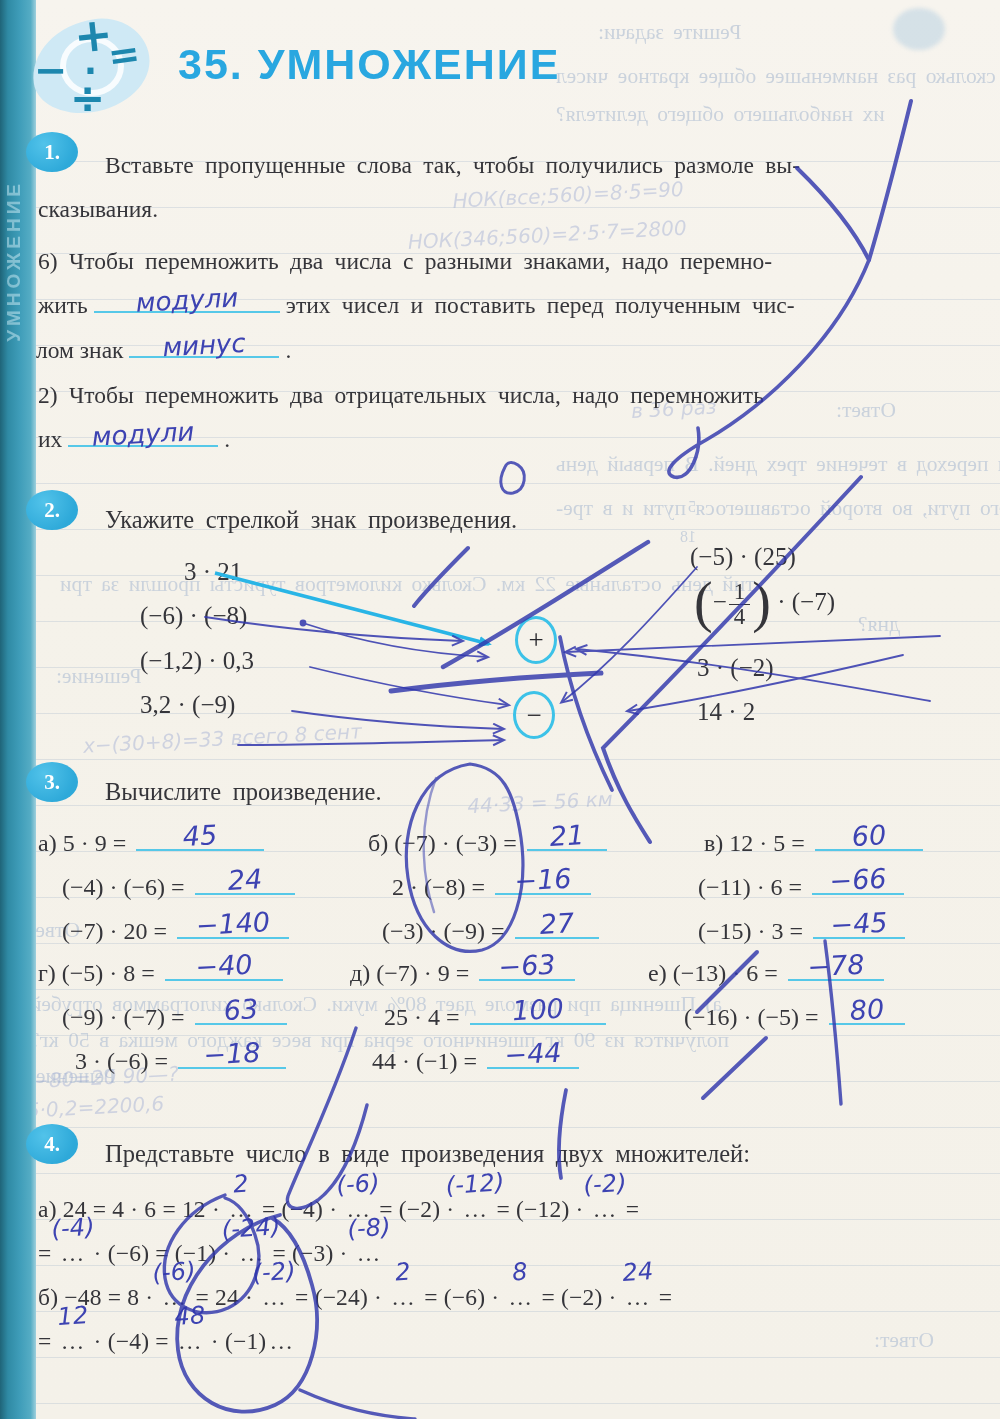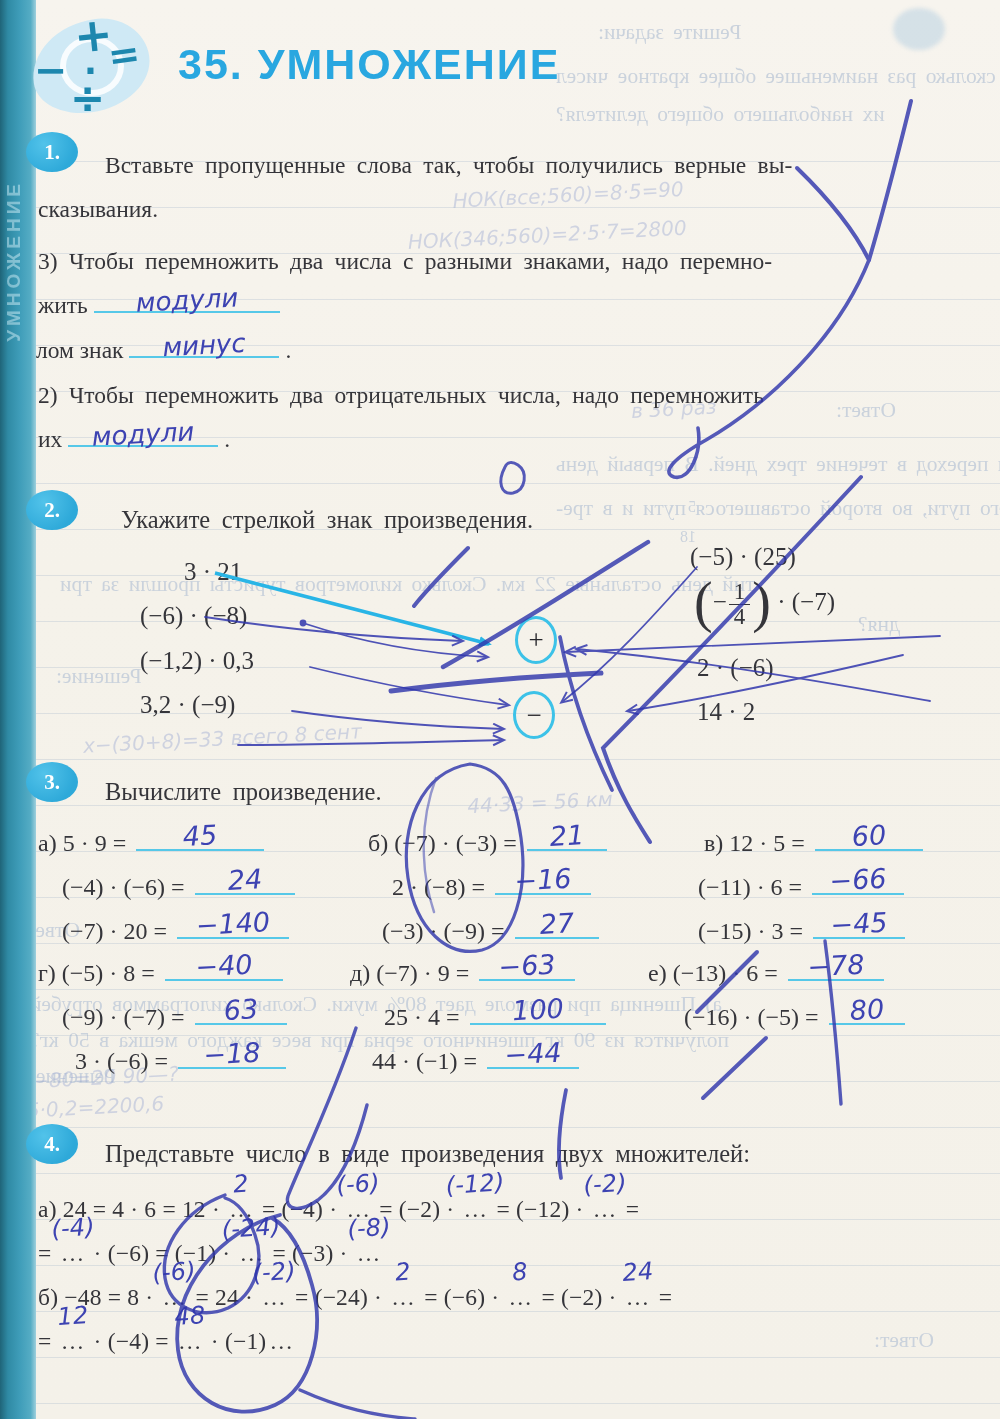--- a/index.html
+++ b/index.html
@@ -106,40 +106,40 @@
   </div>
 
   <div class="title">35. УМНОЖЕНИЕ</div>
 
   <div class="badge" style="left:26px;top:132px;">1.</div>
   <div class="badge" style="left:26px;top:490px;">2.</div>
   <div class="badge" style="left:26px;top:762px;">3.</div>
   <div class="badge" style="left:26px;top:1124px;">4.</div>
 
   <div id="t1">
-      <div class="pl ws" style="left: 105px; top: 152px;"><span>Вставьте пропущенные слова так, чтобы получились верные вы-</span></div>
+      <div class="pl ws" style="left: 105px; top: 152px;"><span>Вставьте пропущенные слова так, чтобы получились размоле вы-</span></div>
       <div class="pl" style="left: 38px; top: 196px;"><span>сказывания.</span></div>
-      <div class="pl ws" style="left: 38px; top: 248px;"><span>3) Чтобы перемножить два числа с разными знаками, надо перемно-</span></div>
-      <div class="pl ws" style="left: 38px; top: 292px;"><span>жить</span><span class="blank" style="width: 186px;"><span class="hand">модули</span></span></div>
+      <div class="pl ws" style="left: 38px; top: 248px;"><span>6) Чтобы перемножить два числа с разными знаками, надо перемно-</span></div>
+      <div class="pl ws" style="left: 38px; top: 292px;"><span>жить</span><span class="blank" style="width: 186px;"><span class="hand">модули</span></span><span>этих чисел и поставить перед полученным чис-</span></div>
       <div class="pl" style="left: 36px; top: 337px;"><span>лом знак</span><span class="blank" style="width: 150px;"><span class="hand">минус</span></span><span>.</span></div>
       <div class="pl ws" style="left: 38px; top: 382px;"><span>2) Чтобы перемножить два отрицательных числа, надо перемножить</span></div>
       <div class="pl" style="left: 38px; top: 426px;"><span>их</span><span class="blank" style="width: 150px;"><span class="hand">модули</span></span><span>.</span></div>
     </div>
 
-  <div class="pl ws" style="left:105px;top:506px;font-size:24.5px;margin-left:16px;">Укажите стрелкой знак произведения.</div>
+  <div class="pl ws" style="left:105px;top:506px;font-size:24.5px;">Укажите стрелкой знак произведения.</div>
   <div id="t2left">
       <div class="pl t2e" style="left: 140px; top: 558px; margin-left: 44px;">3 · 21</div>
       <div class="pl t2e" style="left: 140px; top: 602px;">(−6) · (−8)</div>
       <div class="pl t2e" style="left: 140px; top: 647px;">(−1,2) · 0,3</div>
       <div class="pl t2e" style="left: 140px; top: 691px;">3,2 · (−9)</div>
     </div>
   <div id="t2right">
       <div class="pl t2e" style="left: 690px; top: 543px; font-family: Liberation Serif, serif;">(−5) · (25)</div>
       <div class="pl t2e" style="left: 694px; top: 580px;"><span class="bigp">(</span><span style="font-size:25px;">−</span><span class="frac"><span class="n">1</span><span class="d">4</span></span><span class="bigp">)</span><span> · (−7)</span></div>
-      <div class="pl t2e" style="left: 697px; top: 654px;">2 · (−6)</div>
+      <div class="pl t2e" style="left: 697px; top: 654px;">3 · (−2)</div>
       <div class="pl t2e" style="left: 697px; top: 698px;">14 · 2</div>
     </div>
   <div class="sigc" style="left:515px;top:616px;">+</div>
   <div class="sigc" style="left:513px;top:691px;">−</div>
 
   <div class="pl ws" style="left:105px;top:778px;font-size:24.5px;">Вычислите произведение.</div>
   <div id="t3">
       <div class="t3i" style="left: 38px; top: 830px;"><span>а) 5 · 9 =</span><span class="blank" style="width: 128px;"><span class="hand">45</span></span></div>
       <div class="t3i" style="left: 62px; top: 874px;"><span>(−4) · (−6) =</span><span class="blank" style="width: 100px;"><span class="hand">24</span></span></div>
       <div class="t3i" style="left: 62px; top: 918px;"><span>(−7) · 20 =</span><span class="blank" style="width: 112px;"><span class="hand">−140</span></span></div>

